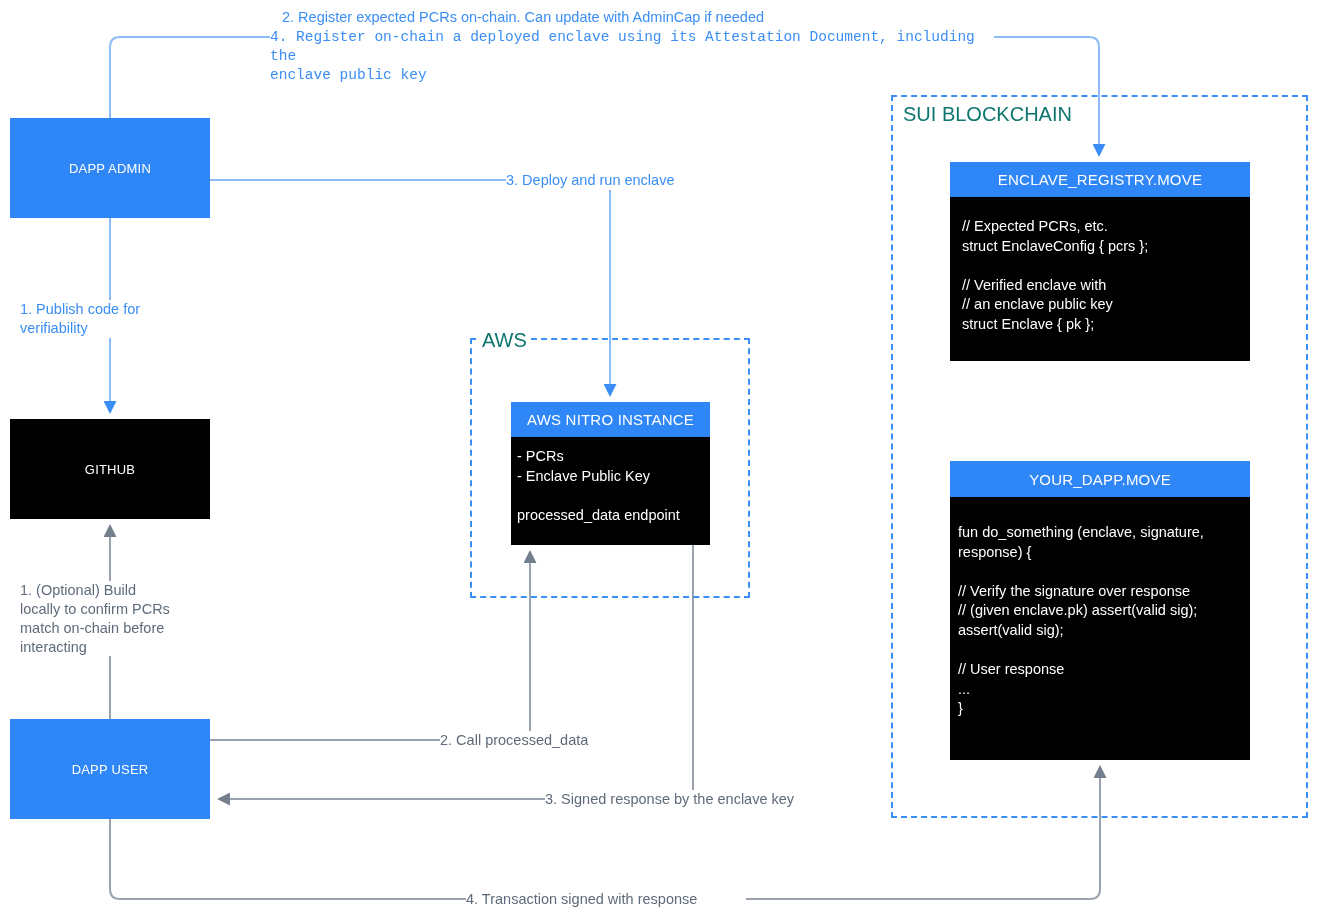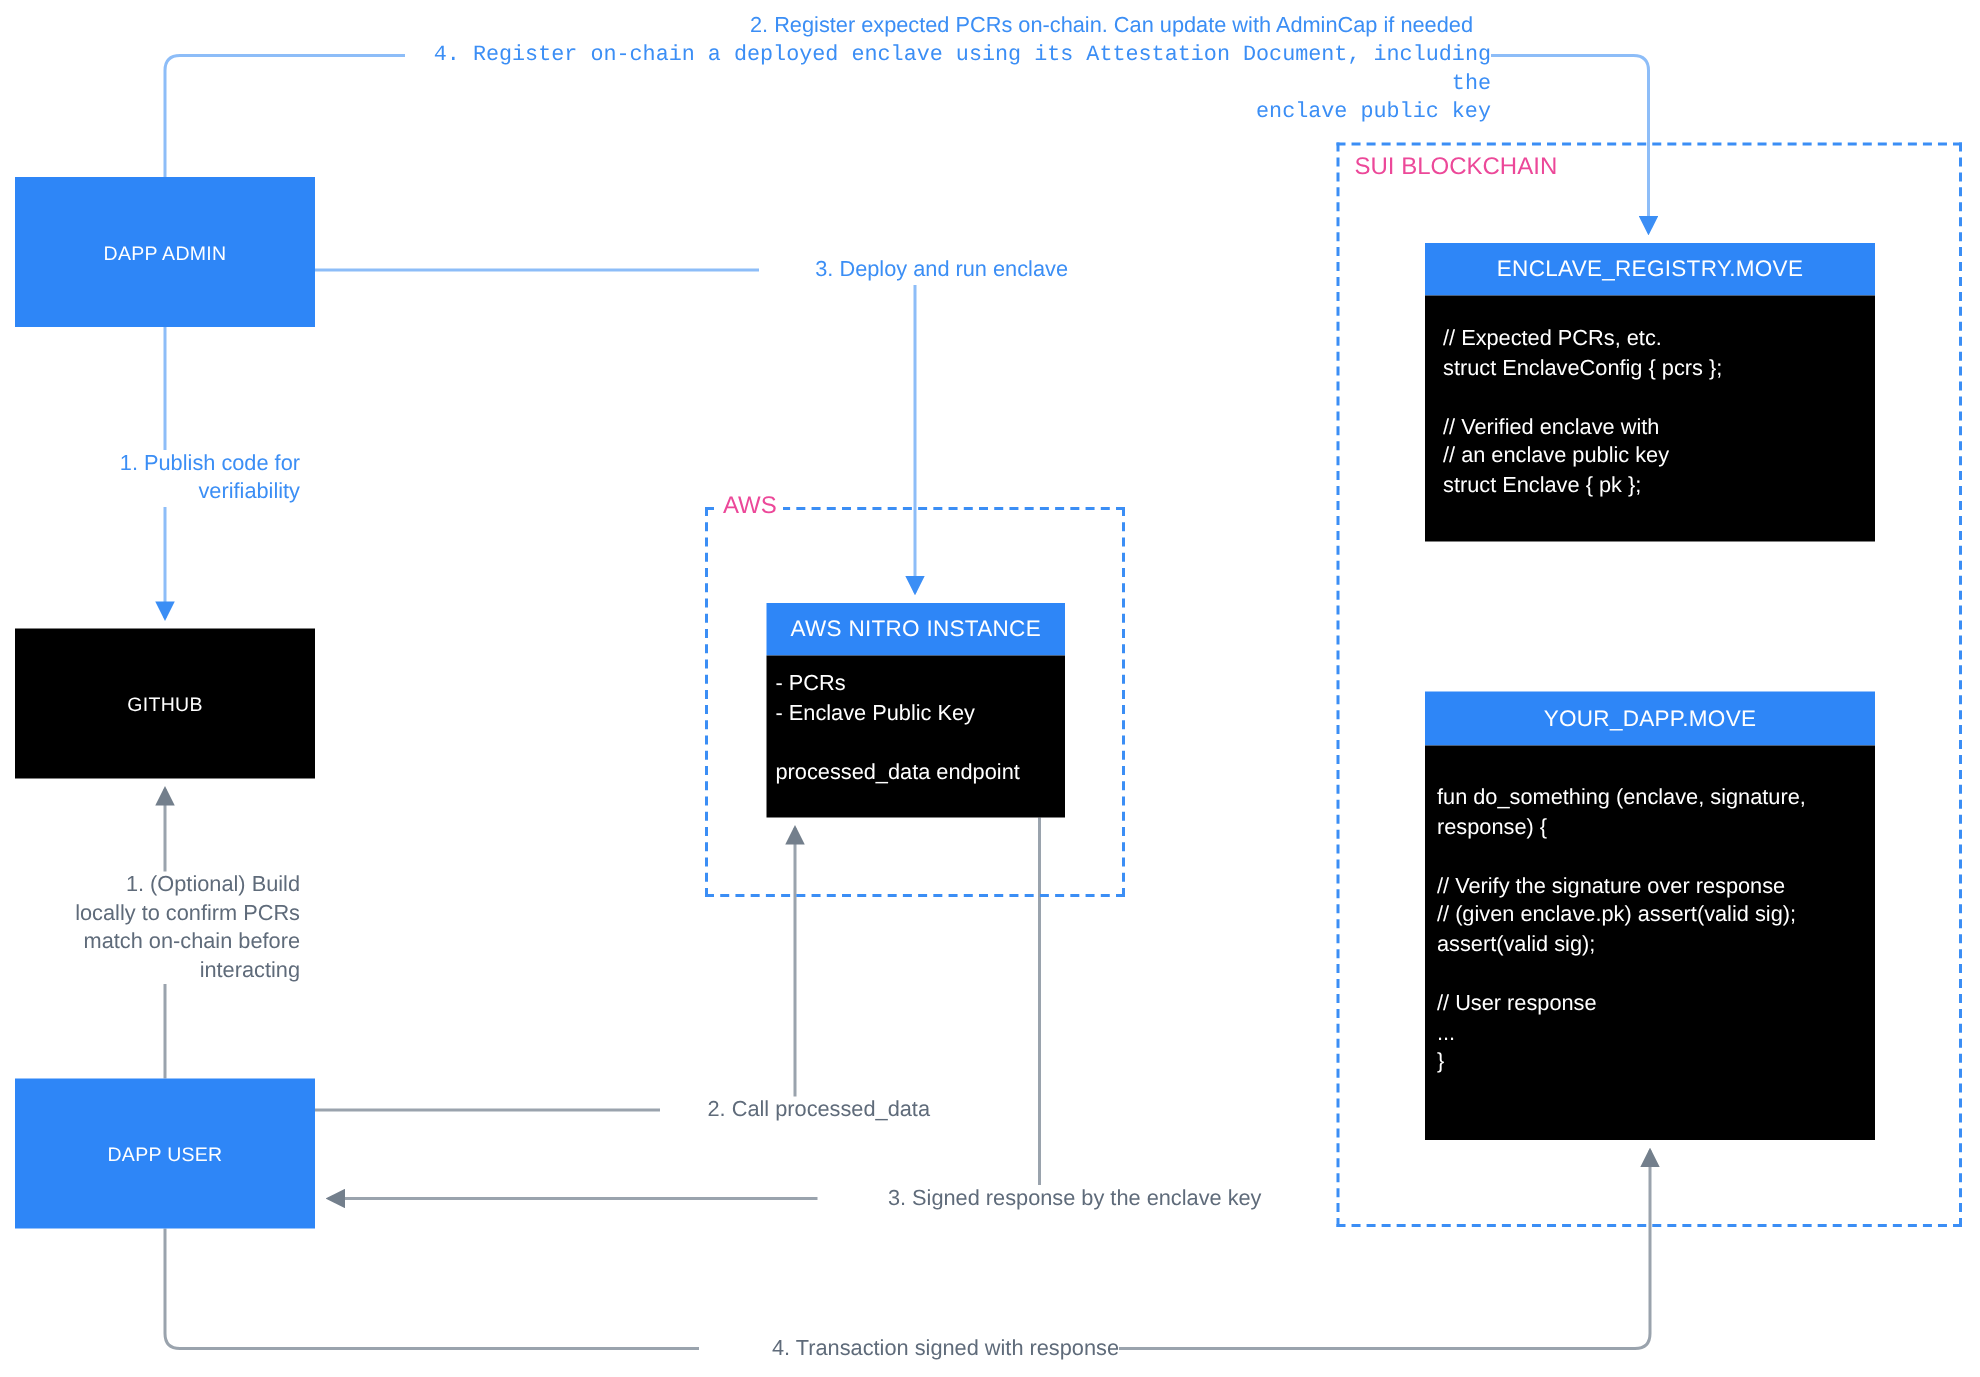--- a/index.html
+++ b/index.html
@@ -79,33 +79,33 @@
 
   
   .group {
     position: absolute;
     box-sizing: border-box;
     border: 2px dashed #3b8ef5;
     background: transparent;
   }
   .group-label {
     position: absolute;
-    font-size: 16px;
-    color: #ec4899;
+    font-size: 20px;
+    color: #0f766e;
     background: #ffffff;
     padding: 0 4px;
     white-space: nowrap;
   }
 
   
   .elabel {
     position: absolute;
     font-size: 14.5px;
     line-height: 1.3;
-    text-align: right;
+    text-align: left;
     background: #ffffff;
     white-space: pre-line;
     box-sizing: border-box;
   }
   .elabel.blue { color: #3b8ef5; }
   .elabel.gray { color: #5f6b7a; }
 </style>
 </head>
 <body>
 

